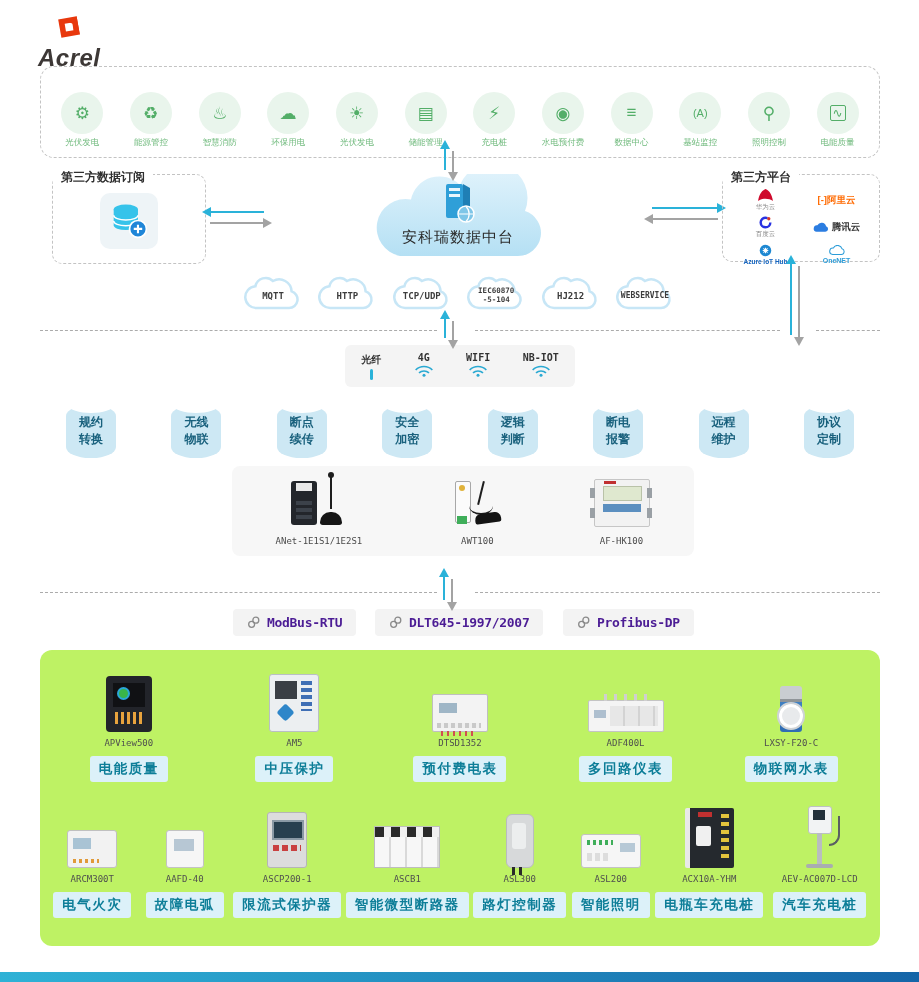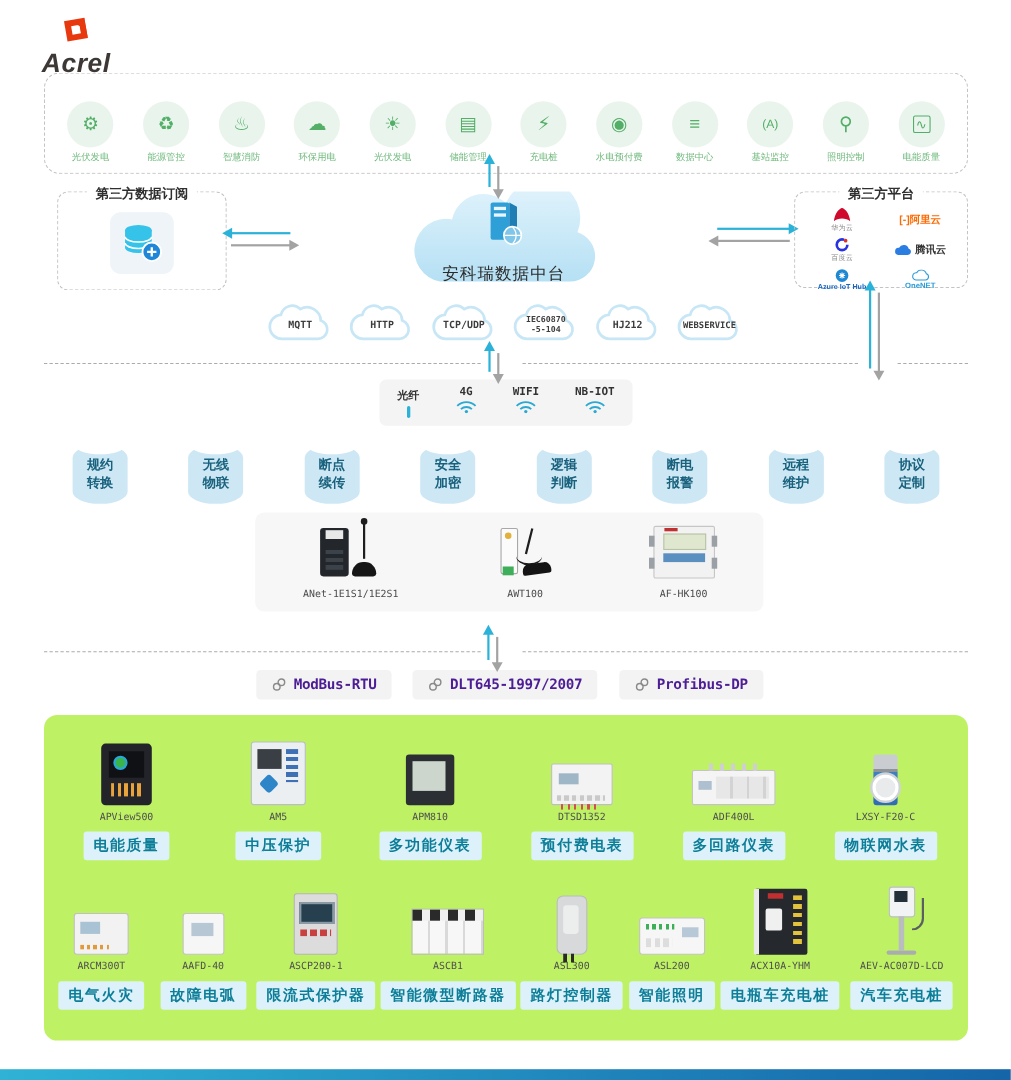--- a/index.html
+++ b/index.html
@@ -36,30 +36,30 @@
   .av.head-up::before{content:"";position:absolute;top:-8px;left:-4px;
       border-left:5px solid transparent;border-right:5px solid transparent;border-bottom:9px solid #a3a3a3;}
   .av.cyan.head-up::before{border-bottom-color:#2ab2d9;}
   .av.head-down::after{content:"";position:absolute;bottom:-8px;left:-4px;
       border-left:5px solid transparent;border-right:5px solid transparent;border-top:9px solid #a3a3a3;}
   .vpair{position:absolute;display:flex;gap:6px;z-index:4;}
   .hpair{position:absolute;display:flex;flex-direction:column;gap:9px;}
 
   
   .dash-box{position:absolute;border:1px dashed #c3c3c3;border-radius:10px;}
-  .dash-box-title{position:absolute;left:0;right:0;top:-8px;text-align:center;}
+  .dash-box-title{position:absolute;left:0;right:0;top:-8px;text-align:left;}
   .dash-box-title span{background:#fff;padding:0 8px;font-size:12px;font-weight:bold;color:#2f2f2f;}
   .db-tile{width:58px;height:56px;background:#eef4f7;border-radius:10px;margin:18px auto 0;
            display:flex;align-items:center;justify-content:center;}
 
   .hub-cloud{position:absolute;left:352px;top:174px;width:212px;height:92px;}
   .hub-cloud svg.cl{position:absolute;left:0;top:0;}
   .hub-server{position:absolute;left:88px;top:6px;}
   .hub-label{position:absolute;left:0;right:0;top:54px;text-align:center;
-             font-size:15px;color:#2b2b2b;letter-spacing:1px;margin-top:12px;}
+             font-size:15px;color:#2b2b2b;letter-spacing:1px;}
 
   .plat-grid{display:grid;grid-template-columns:1fr 1fr;row-gap:3px;column-gap:2px;padding:13px 8px 4px;}
   .plat-cell{display:flex;flex-direction:column;align-items:center;justify-content:center;min-height:24px;}
   .plat-cell.row-flex{flex-direction:row;gap:3px;}
   .plat-name-tiny{font-size:6.5px;color:#8a8a8a;margin-top:1px;}
   .plat-name-ali{font-size:9.5px;font-weight:bold;color:#ff6a00;}
   .plat-name-tencent{font-size:9.5px;font-weight:bold;color:#333;}
   .plat-name-azure{font-size:6.5px;font-weight:bold;color:#1565c0;margin-top:1px;}
   .plat-name-onenet{font-size:7px;font-weight:bold;color:#2b9cd8;margin-top:1px;}
 
@@ -632,29 +632,20 @@
               <i class="scr"></i>
               <i class="keys"></i>
               <i class="pad"></i>
             </div>
           </div>
         <div class="model">AM5</div>
         <div class="tag">中压保护</div>
       </div>
       <div class="prod">
         <div class="pic">
-            <div class="dev dev-apm810">
-              <i class="scr"></i>
-            </div>
-          </div>
-        <div class="model">APM810</div>
-        <div class="tag">多功能仪表</div>
-      </div>
-      <div class="prod">
-        <div class="pic">
             <div class="dev dev-dtsd">
               <i class="scr"></i>
               <i class="trm"></i>
               <i class="wires"></i>
             </div>
           </div>
         <div class="model">DTSD1352</div>
         <div class="tag">预付费电表</div>
       </div>
       <div class="prod">

